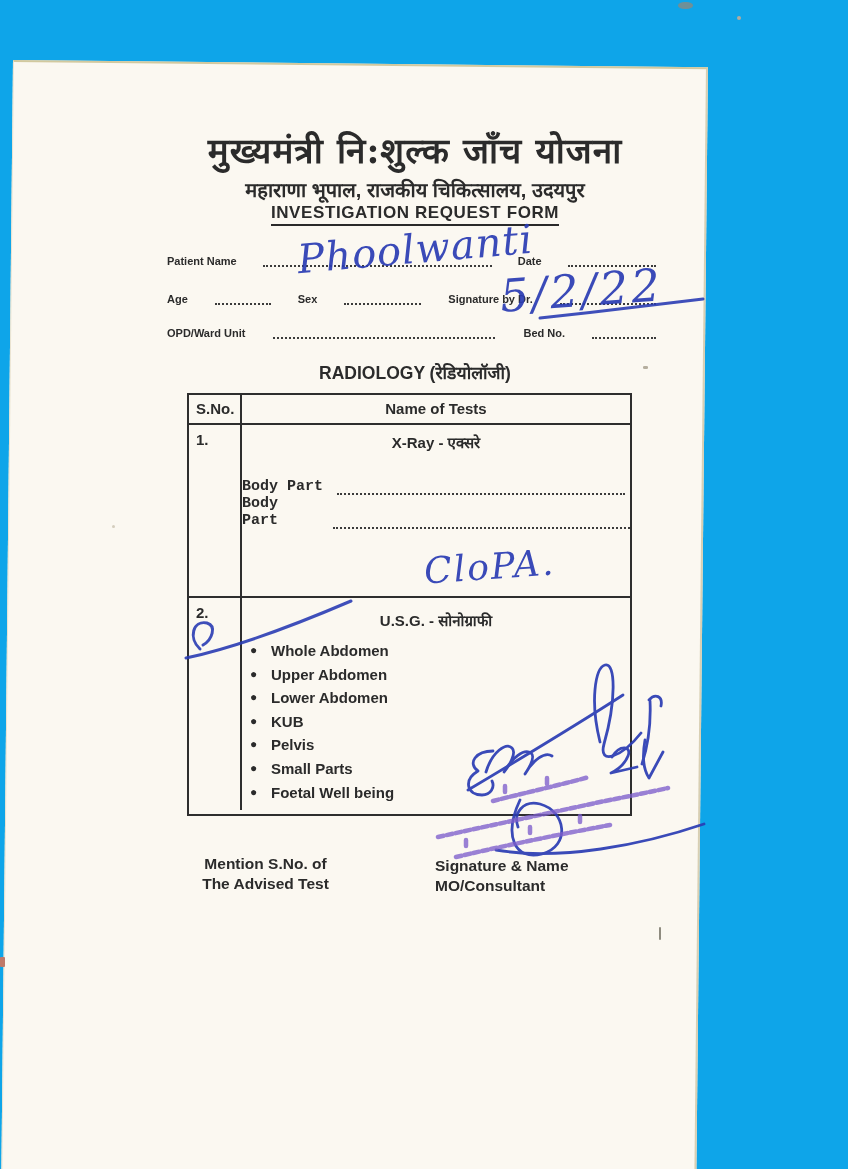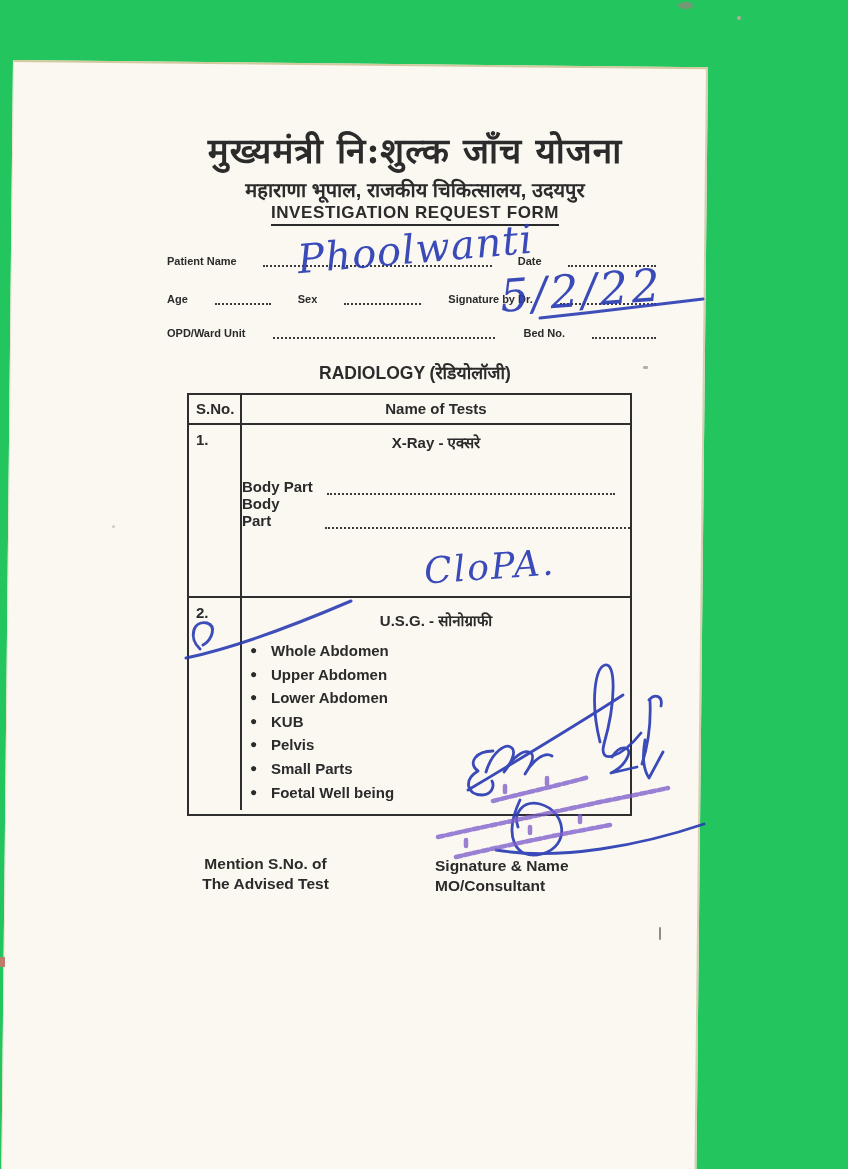--- a/index.html
+++ b/index.html
@@ -1,16 +1,16 @@
 <!DOCTYPE html>
 <html><head>
 <meta charset="utf-8">
 <style>
   html,body{margin:0;padding:0;background:#e8e2d2;}
-  #page{position:relative;width:848px;height:1169px;background:#22c55e;overflow:hidden;
+  #page{position:relative;width:848px;height:1169px;background:#0ea5e9;overflow:hidden;
         font-family:"Liberation Sans","DejaVu Sans",sans-serif;color:#2b2b2b;}
   
   #paper{position:absolute;left:13px;top:60px;width:692px;height:1110px;background:#fbf8f1;
          border-top:2px solid #d2c99f;border-right:2px solid #d8cfb3;border-left:1px solid #eae3d0;
          transform:rotate(.6deg);transform-origin:0 0;}
   
   .abs{position:absolute;}
   #title-hi{left:160px;top:128px;width:510px;text-align:center;font-size:35px;line-height:46px;
             font-family:"DejaVu Serif","DejaVu Sans",serif;font-weight:700;letter-spacing:1px;}
   #subtitle-hi{left:160px;top:176px;width:510px;text-align:center;font-size:20px;font-weight:700;}
@@ -30,21 +30,21 @@
   .sno-cell{width:44px;border-right:2px solid #2e2e2e;flex:none;text-align:left;
             padding:6px 0 12px 7px;font-weight:bold;font-size:15px;}
   .body-cell{flex:1;font-size:15px;}
   #thead{height:28px;border-bottom:2px solid #2e2e2e;}
   #thead .sno-cell{padding-top:5px;}
   #thead .body-cell{text-align:center;font-weight:bold;padding-top:5px;}
   #trow1{height:171px;border-bottom:2px solid #2e2e2e;}
   #trow2{height:212px;}
   .testname{font-weight:bold;margin-top:7px;font-size:15px;text-align:center;}
   .bp-line{margin-top:17px;display:flex;align-items:flex-end;height:19px;}
-  .bp-line .lbl{font-weight:bold;margin-right:14px;}
+  .bp-line .lbl{font-weight:bold;margin-right:14px;font-family:Liberation Mono, monospace;}
   #usg-list{list-style:none;margin:9px 0 0 8px;padding:0;}
   #usg-list li{display:flex;line-height:23.6px;font-weight:bold;font-size:15px;}
   #usg-list .bullet{width:21px;flex:none;font-size:12px;line-height:23.6px;}
   
   #note-left{left:163px;top:854px;width:205px;text-align:center;font-size:15.5px;font-weight:bold;line-height:20px;}
   #note-right{left:435px;top:856px;width:225px;font-size:15.5px;font-weight:bold;line-height:20px;}
   
   .ink{position:absolute;font-family:"DejaVu Serif",serif;font-style:italic;color:#2a3cb4;
        white-space:nowrap;opacity:.92;}
   #hw-name{left:297px;top:226px;font-size:40px;transform:rotate(-5deg);letter-spacing:1px;}

